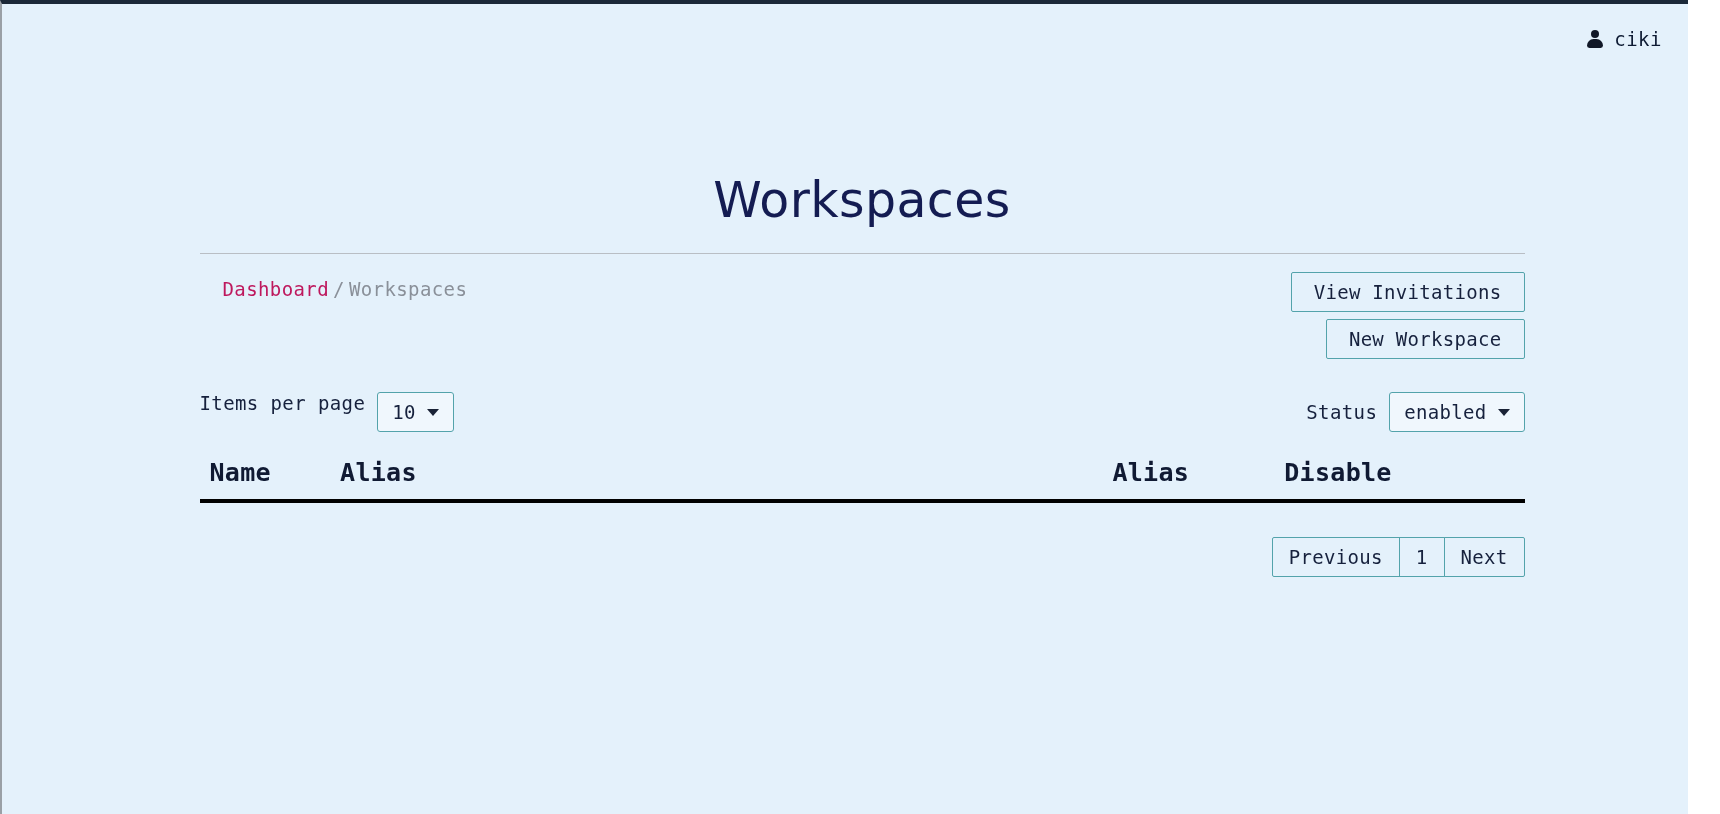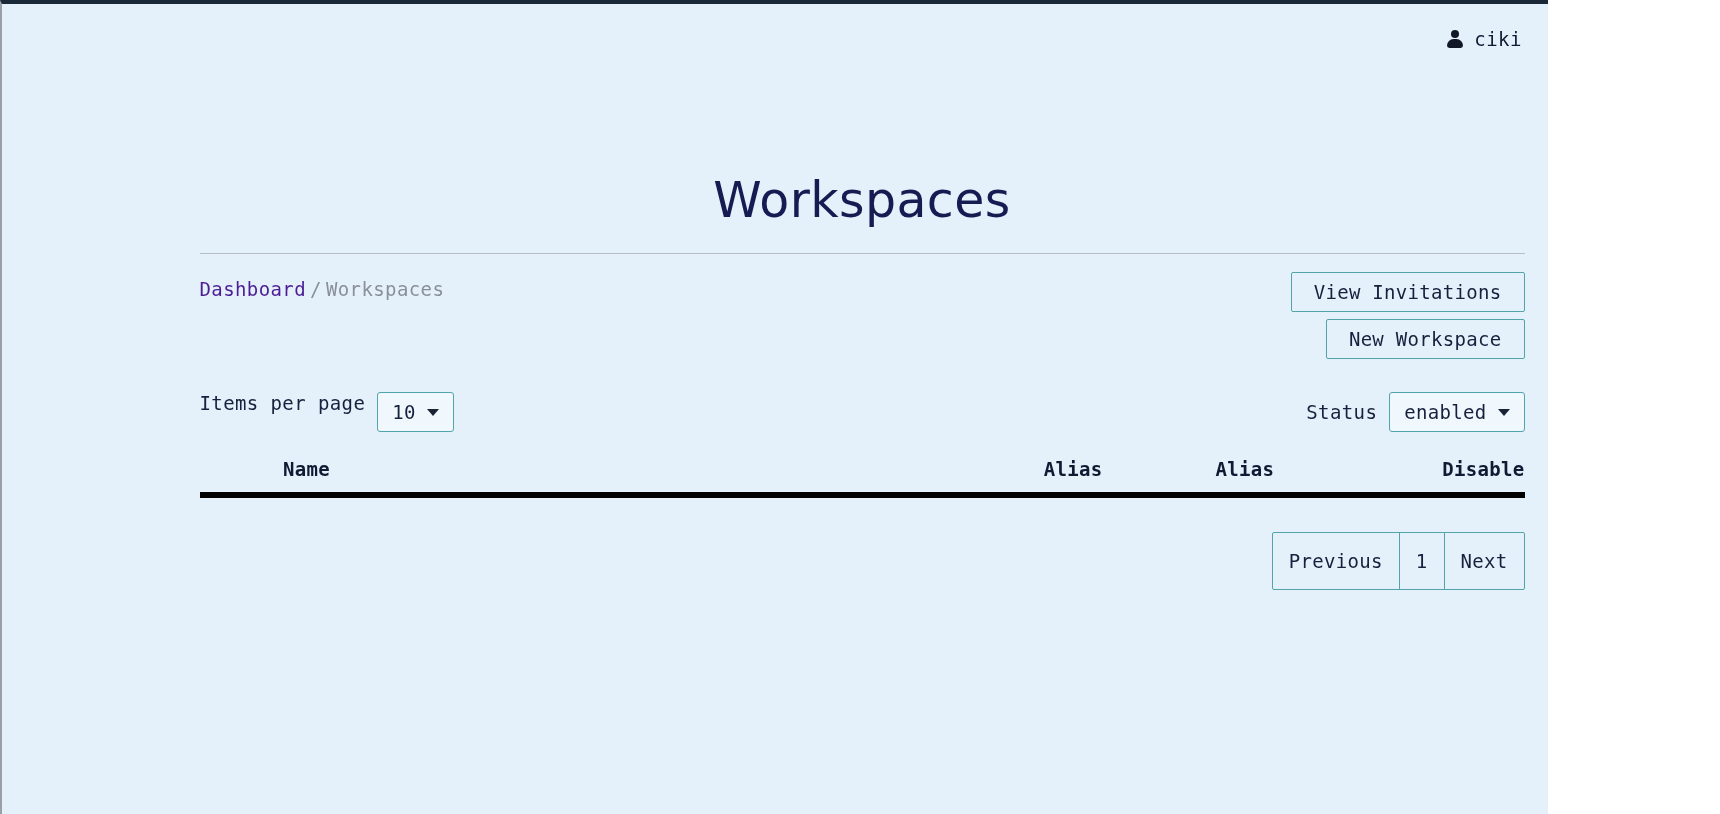--- a/index.html
+++ b/index.html
@@ -12,21 +12,21 @@
     background: #ffffff;
     font-family: "DejaVu Sans Mono", "Liberation Mono", monospace;
     overflow: hidden;
   }
 
   
   #viewport {
     position: absolute;
     left: 0;
     top: 0;
-    width: 1548px;
+    width: 1688px;
     height: 814px;
     box-sizing: border-box;
     border-top: 4px solid #1b2838;
     border-left: 2px solid #9aa0a6;
     background: #e4f1fb;
     overflow: hidden;
   }
 
   
   .topbar {
@@ -111,22 +111,23 @@
     height: 110px;
   }
   .breadcrumb {
     position: absolute;
     left: 0;
     top: 24px;
     font-size: 19px;
     letter-spacing: 0.4px;
   }
   .breadcrumb .crumb-link {
-    color: #4c1d95;
+    color: #be185d;
     text-decoration: none;
+    margin-left: 23px;
   }
   .breadcrumb .crumb-sep {
     color: #8a9099;
     padding: 0 4px;
   }
   .breadcrumb .crumb-current {
     color: #8a9099;
   }
 
   .action-stack {
@@ -205,26 +206,26 @@
   }
 
   
   table.ws-table {
     width: 100%;
     border-collapse: collapse;
     table-layout: fixed;
     margin-top: 2px;
   }
   table.ws-table th {
-    text-align: right;
-    font-size: 19px;
+    text-align: left;
+    font-size: 25px;
     font-weight: 700;
     color: #101a33;
     padding: 0 0 12px 10px;
-    border-bottom: 6px solid #000000;
+    border-bottom: 4px solid #000000;
     letter-spacing: 0.3px;
   }
   table.ws-table td {
     font-size: 19px;
     color: #16213d;
     padding: 14px 0 14px 10px;
     border-bottom: 1px solid #9fc3cd;
     letter-spacing: 0.3px;
     vertical-align: middle;
     height: 44px;
@@ -274,21 +275,21 @@
   }
   .pager {
     display: flex;
   }
   .pager-item {
     font-family: "DejaVu Sans Mono", "Liberation Mono", monospace;
     font-size: 19px;
     color: #16213d;
     background: #e4f1fb;
     border: 1px solid #53a3ab;
-    padding: 17px 16px;
+    padding: 8px 16px;
     cursor: pointer;
     letter-spacing: 0.3px;
     margin-left: -1px;
   }
   .pager-item:first-child {
     margin-left: 0;
     border-radius: 2px 0 0 2px;
   }
   .pager-item:last-child {
     border-radius: 0 2px 2px 0;

